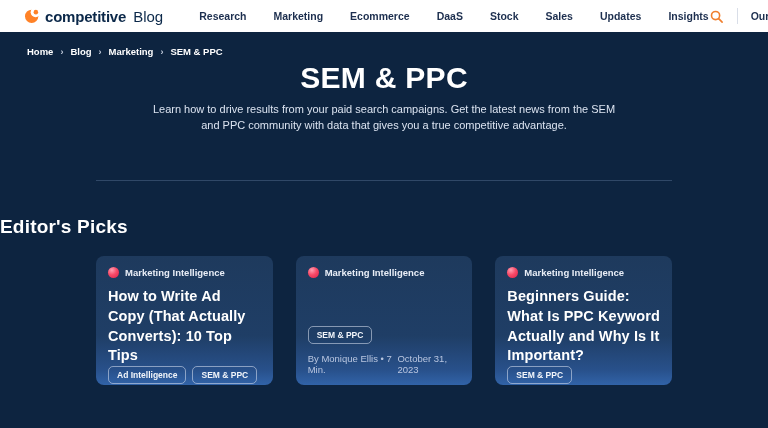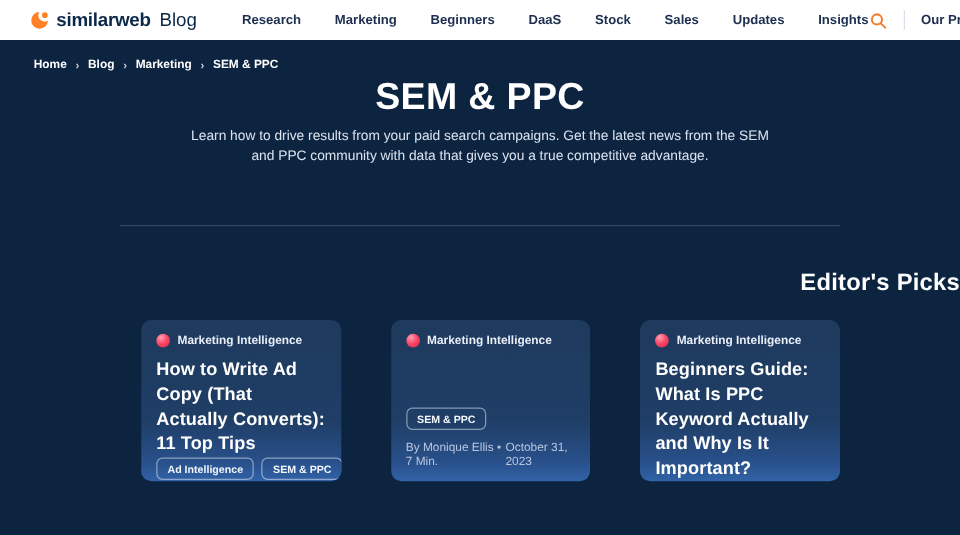--- a/index.html
+++ b/index.html
@@ -47,33 +47,33 @@
     margin-top: 4px; font-size: 30px; font-weight: 600; color: #ffffff; letter-spacing: 0.3px;
   }
   .hero-desc {
     margin: 7px auto 0; width: 480px;
     font-size: 11px; line-height: 1.42; color: #dbe3f0; font-weight: 400;
   }
 
   .divider { height: 1px; background: rgba(141,166,205,0.28); margin: 47px 96px 0; }
 
   .picks-heading {
-    margin-top: 35px; text-align: right;
-    font-size: 19px; font-weight: 700; color: #ffffff; letter-spacing: 0.2px; padding-left: 33px;
+    margin-top: 35px; text-align: left;
+    font-size: 19px; font-weight: 700; color: #ffffff; letter-spacing: 0.2px;
   }
 
   
   .cards {
     display: grid; grid-template-columns: repeat(3, 1fr); gap: 23px;
     margin: 18px 96px 0; height: 129px;
   }
   .card {
     background: linear-gradient(180deg, #1e3a5d 0%, #1f3e66 62%, #28508a 88%, #3163a8 100%);
     border-radius: 8px; padding: 11px 12px 10px; cursor: pointer;
-    display: flex; flex-direction: column; overflow: hidden; margin-left: 17px;
+    display: flex; flex-direction: column; overflow: hidden;
   }
   .card-badge { display: flex; align-items: center; gap: 6px; }
   .badge-icon {
     width: 11px; height: 11px; border-radius: 50%;
     background: radial-gradient(circle at 35% 28%, #ff9fb2 0%, #f84a68 45%, #dd1f48 100%);
     flex: 0 0 auto;
   }
   .badge-label { font-size: 9.5px; font-weight: 600; color: #e9eef7; }
   .card-title {
     margin-top: 9px; font-size: 14.5px; font-weight: 700; line-height: 1.36; color: #ffffff;
@@ -101,28 +101,28 @@
         <defs>
           <mask id="bite">
             <rect x="0" y="0" width="24" height="24" fill="white"></rect>
             <circle cx="17.5" cy="6.5" r="7.5" fill="black"></circle>
           </mask>
         </defs>
         <circle cx="11.5" cy="12.5" r="10" fill="#ff8227" mask="url(#bite)"></circle>
         <circle cx="17.8" cy="6.2" r="3.4" fill="#ff8227"></circle>
       </svg>
     </span>
-    <span class="logo-text">similarweb</span>
+    <span class="logo-text">competitive</span>
     <span class="logo-suffix">Blog</span>
   </div>
 
   <div class="nav">
     <span class="nav-item">Research</span>
     <span class="nav-item">Marketing</span>
-    <span class="nav-item">Beginners</span>
+    <span class="nav-item">Ecommerce</span>
     <span class="nav-item">DaaS</span>
     <span class="nav-item">Stock</span>
     <span class="nav-item">Sales</span>
     <span class="nav-item">Updates</span>
     <span class="nav-item">Insights</span>
   </div>
 
   <div class="header-right">
     <span class="search-btn">
       <svg width="15" height="15" viewBox="0 0 24 24" fill="none" stroke="#f07f2e" stroke-width="2.6" stroke-linecap="round">
@@ -157,21 +157,21 @@
 
   <h2 class="picks-heading">Editor's Picks</h2>
 
   <div class="cards">
 
     <div class="card">
       <div class="card-badge">
         <span class="badge-icon"></span>
         <span class="badge-label">Marketing Intelligence</span>
       </div>
-      <div class="card-title">How to Write Ad Copy (That Actually Converts): 11 Top Tips</div>
+      <div class="card-title">How to Write Ad Copy (That Actually Converts): 10 Top Tips</div>
       <div class="card-spacer"></div>
       <div class="card-tags">
         <span class="tag">Ad Intelligence</span>
         <span class="tag">SEM &amp; PPC</span>
       </div>
 
     </div>
 
     <div class="card">
       <div class="card-badge">

